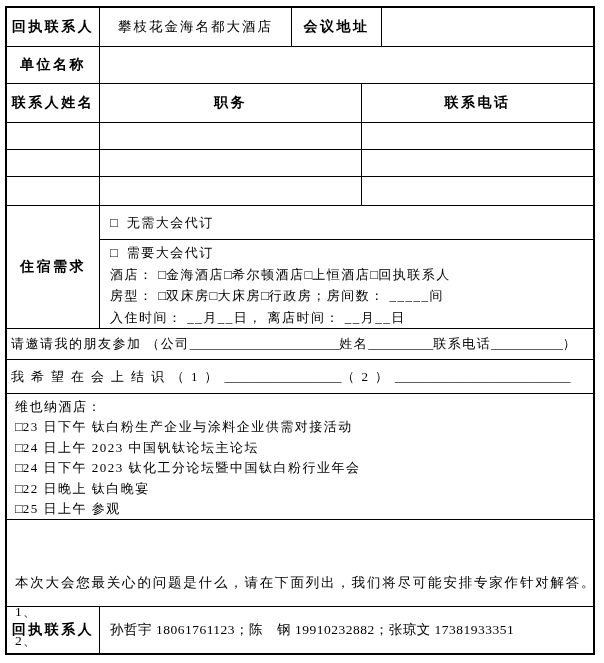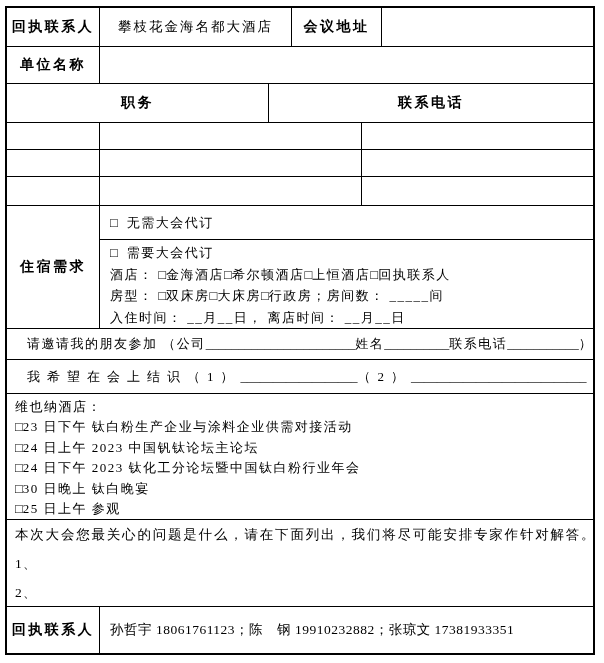--- a/index.html
+++ b/index.html
@@ -29,43 +29,44 @@
   .cb.gap { margin-right:9px; }
   .blank { letter-spacing:0; }
   .wide-ls { letter-spacing:7px; }
   .acc-right { display:flex; flex-direction:column; }
   .acc-sub1 { height:35px; border-bottom:1px solid #000; display:flex; align-items:center;
               padding-left:10px; box-sizing:border-box; }
   .acc-sub2 { flex:1; padding:2px 12px 0 10px; }
   .acc-sub2 .line { line-height:21.5px; }
   .sect { padding:3px 0 0 8px; }
   .sect .line { line-height:20.4px; }
-  .pad-line { padding-left:20px; }
+  .pad-line { padding-left:4px; }
   .q-sect { padding:6px 0 0 8px; }
-  .q-intro { font-size:13.5px; letter-spacing:1.8px; white-space:nowrap; margin-bottom:11px; }
+  .q-intro { font-size:13.5px; letter-spacing:1.8px; white-space:nowrap; margin-bottom:11px;margin-top:48px; }
   .q-item { font-size:13.5px; letter-spacing:1px; margin-bottom:11px; }
   .reply-val { font-size:13.5px; letter-spacing:0.5px; white-space:nowrap; padding-left:10px; }
 </style>
 </head>
 <body>
 
 <div class="tbl">
 
   <div class="row" style="height:39px">
     <div class="cell vc hc label" style="width:93px">回执联系人</div>
     <div class="cell vc hc val" style="width:192px">攀枝花金海名都大酒店</div>
     <div class="cell vc hc label" style="width:90px">会议地址</div>
   </div>
 
   <div class="row" style="height:37px">
     <div class="cell vc hc label" style="width:93px">单位名称</div>
     <div class="cell vc val fill last"></div>
   </div>
 
   <div class="row" style="height:39px">
+    <div class="cell vc hc label" style="width:93px">联系人姓名</div>
     <div class="cell vc hc label" style="width:262px">职务</div>
     <div class="cell vc hc label fill last">联系电话</div>
   </div>
 
   <div class="row" style="height:27px">
     <div class="cell vc" style="width:93px"></div>
     <div class="cell vc" style="width:262px"></div>
     <div class="cell vc fill last"></div>
   </div>
   <div class="row" style="height:27px">
@@ -123,21 +124,21 @@
     <div class="line">
       <span class="cb">□</span><span>23 日下午 钛白粉生产企业与涂料企业供需对接活动</span>
     </div>
     <div class="line">
       <span class="cb">□</span><span>24 日上午 2023 中国钒钛论坛主论坛</span>
     </div>
     <div class="line">
       <span class="cb">□</span><span>24 日下午 2023 钛化工分论坛暨中国钛白粉行业年会</span>
     </div>
     <div class="line">
-      <span class="cb">□</span><span>30 日晚上 钛白晚宴</span>
+      <span class="cb">□</span><span>22 日晚上 钛白晚宴</span>
     </div>
     <div class="line">
       <span class="cb">□</span><span>25 日上午 参观</span>
     </div>
   </div>
 
   <div class="row q-sect" style="height:87px; display:block">
     <div class="q-intro">本次大会您最关心的问题是什么，请在下面列出，我们将尽可能安排专家作针对解答。</div>
     <div class="q-item">1、</div>
     <div class="q-item">2、</div>

